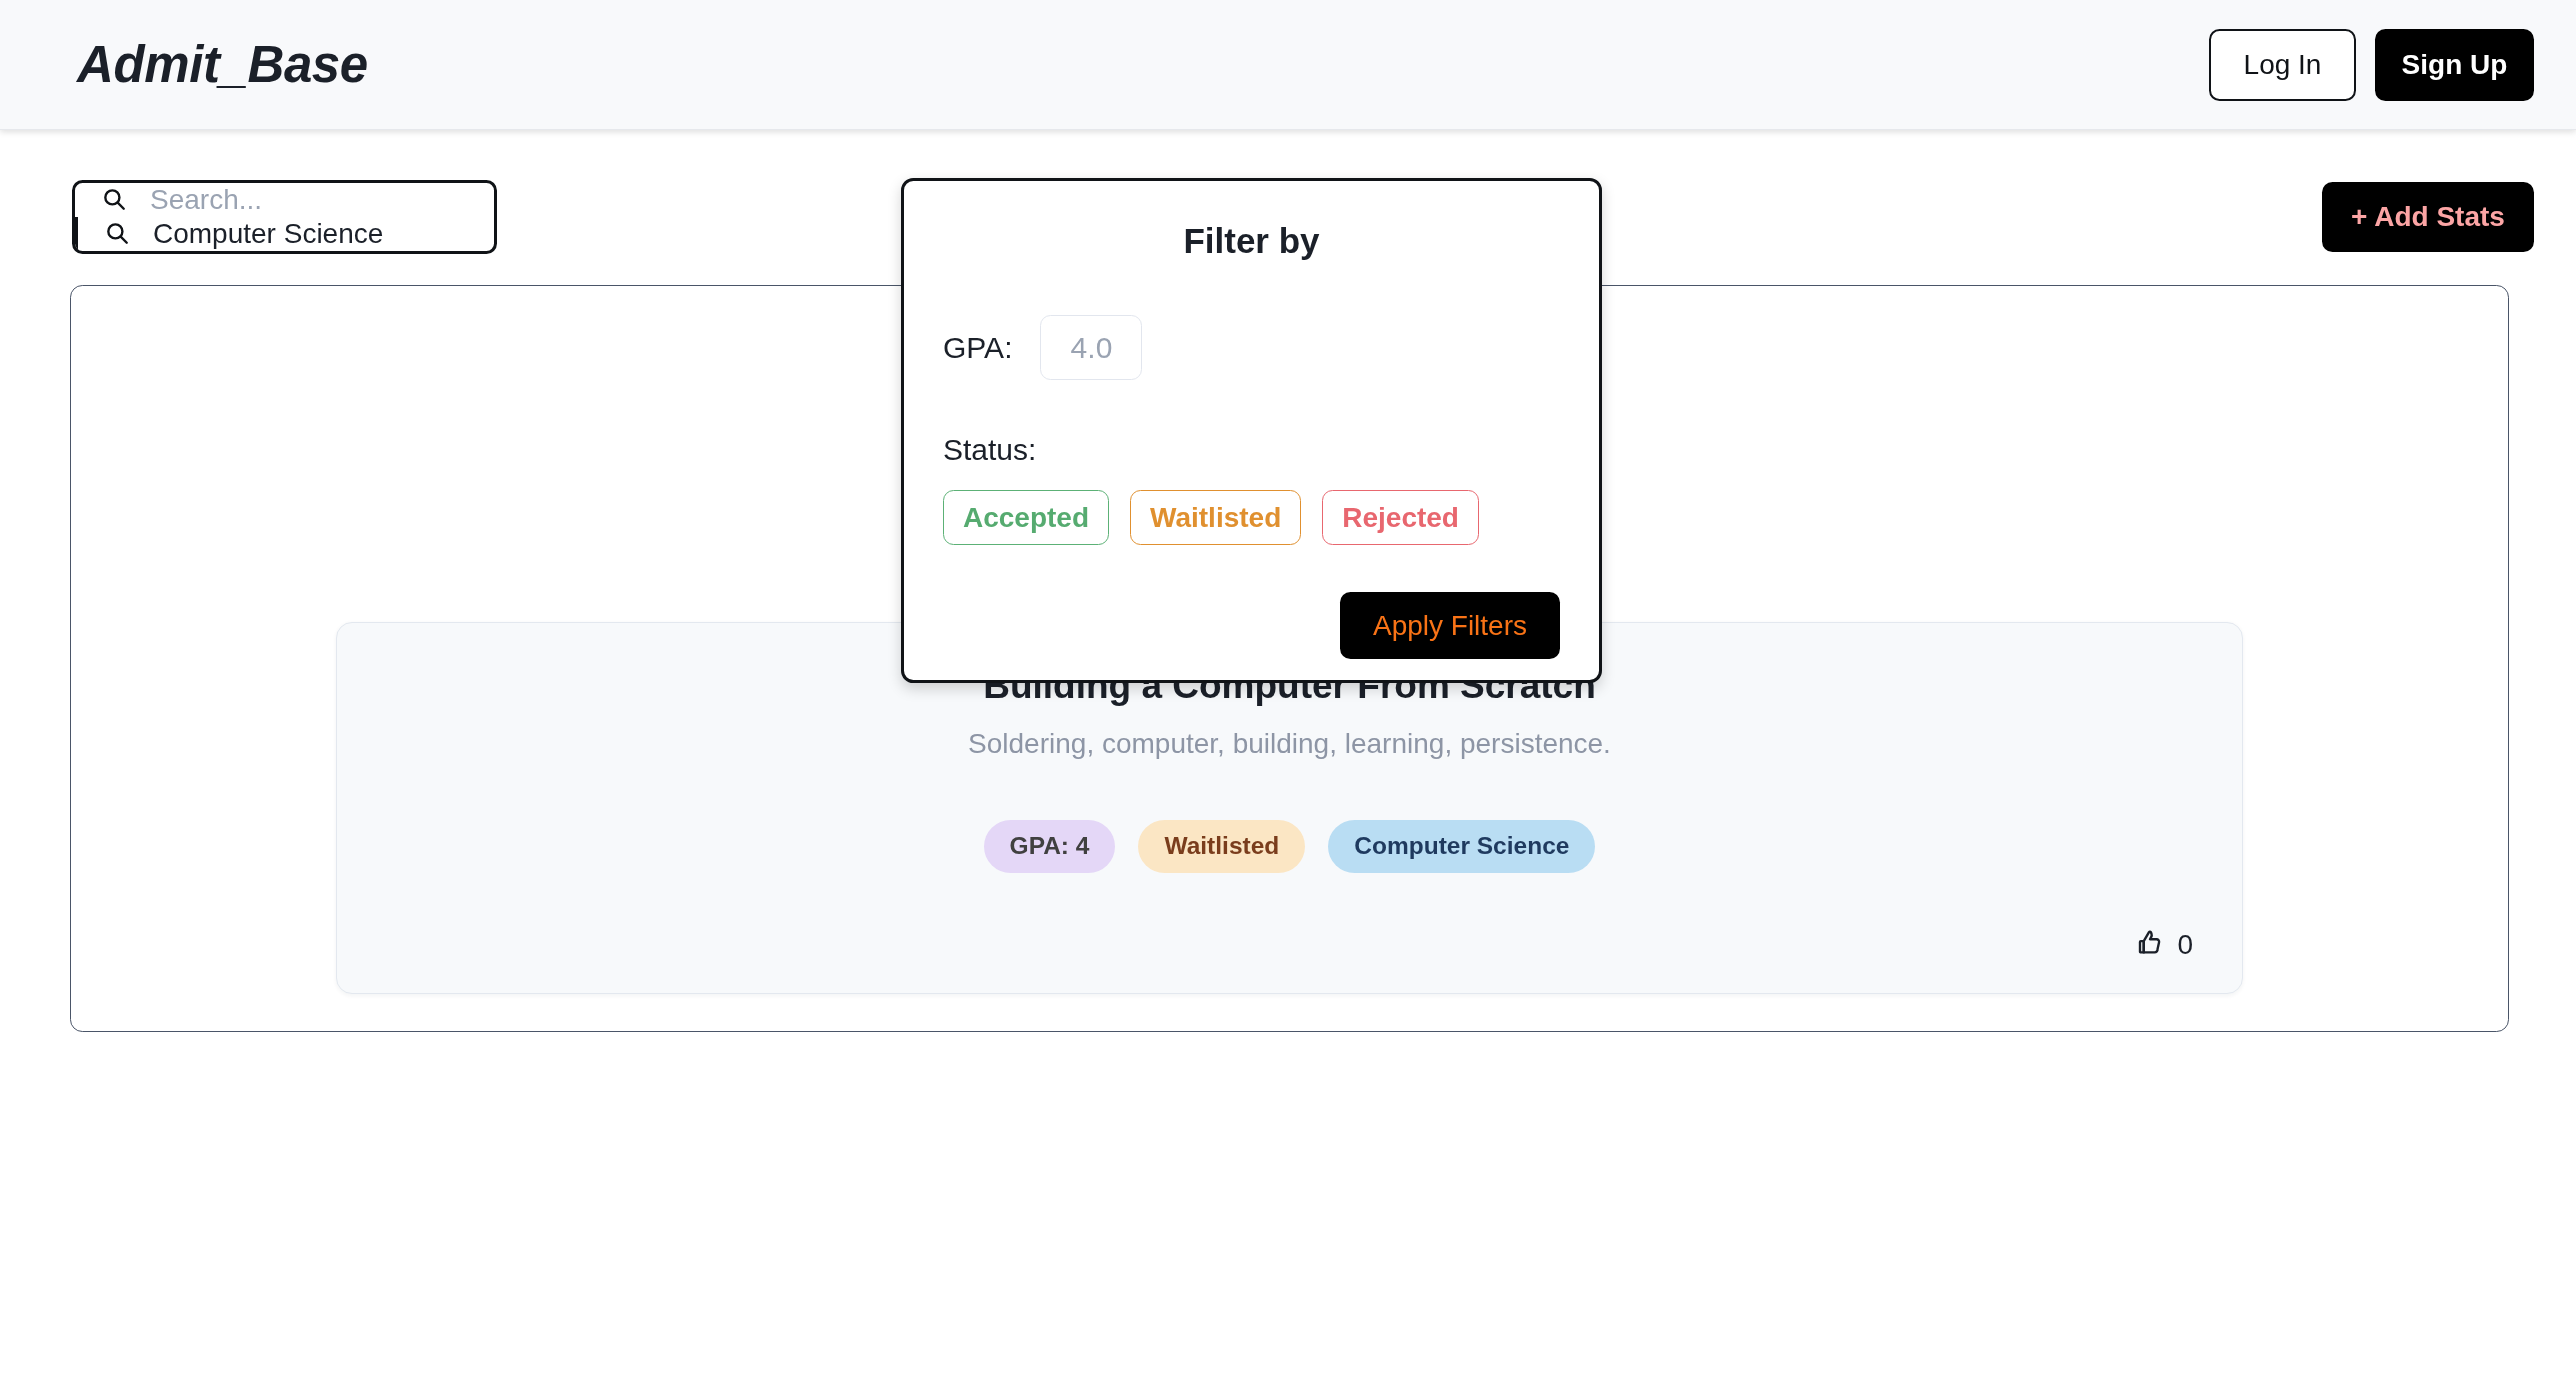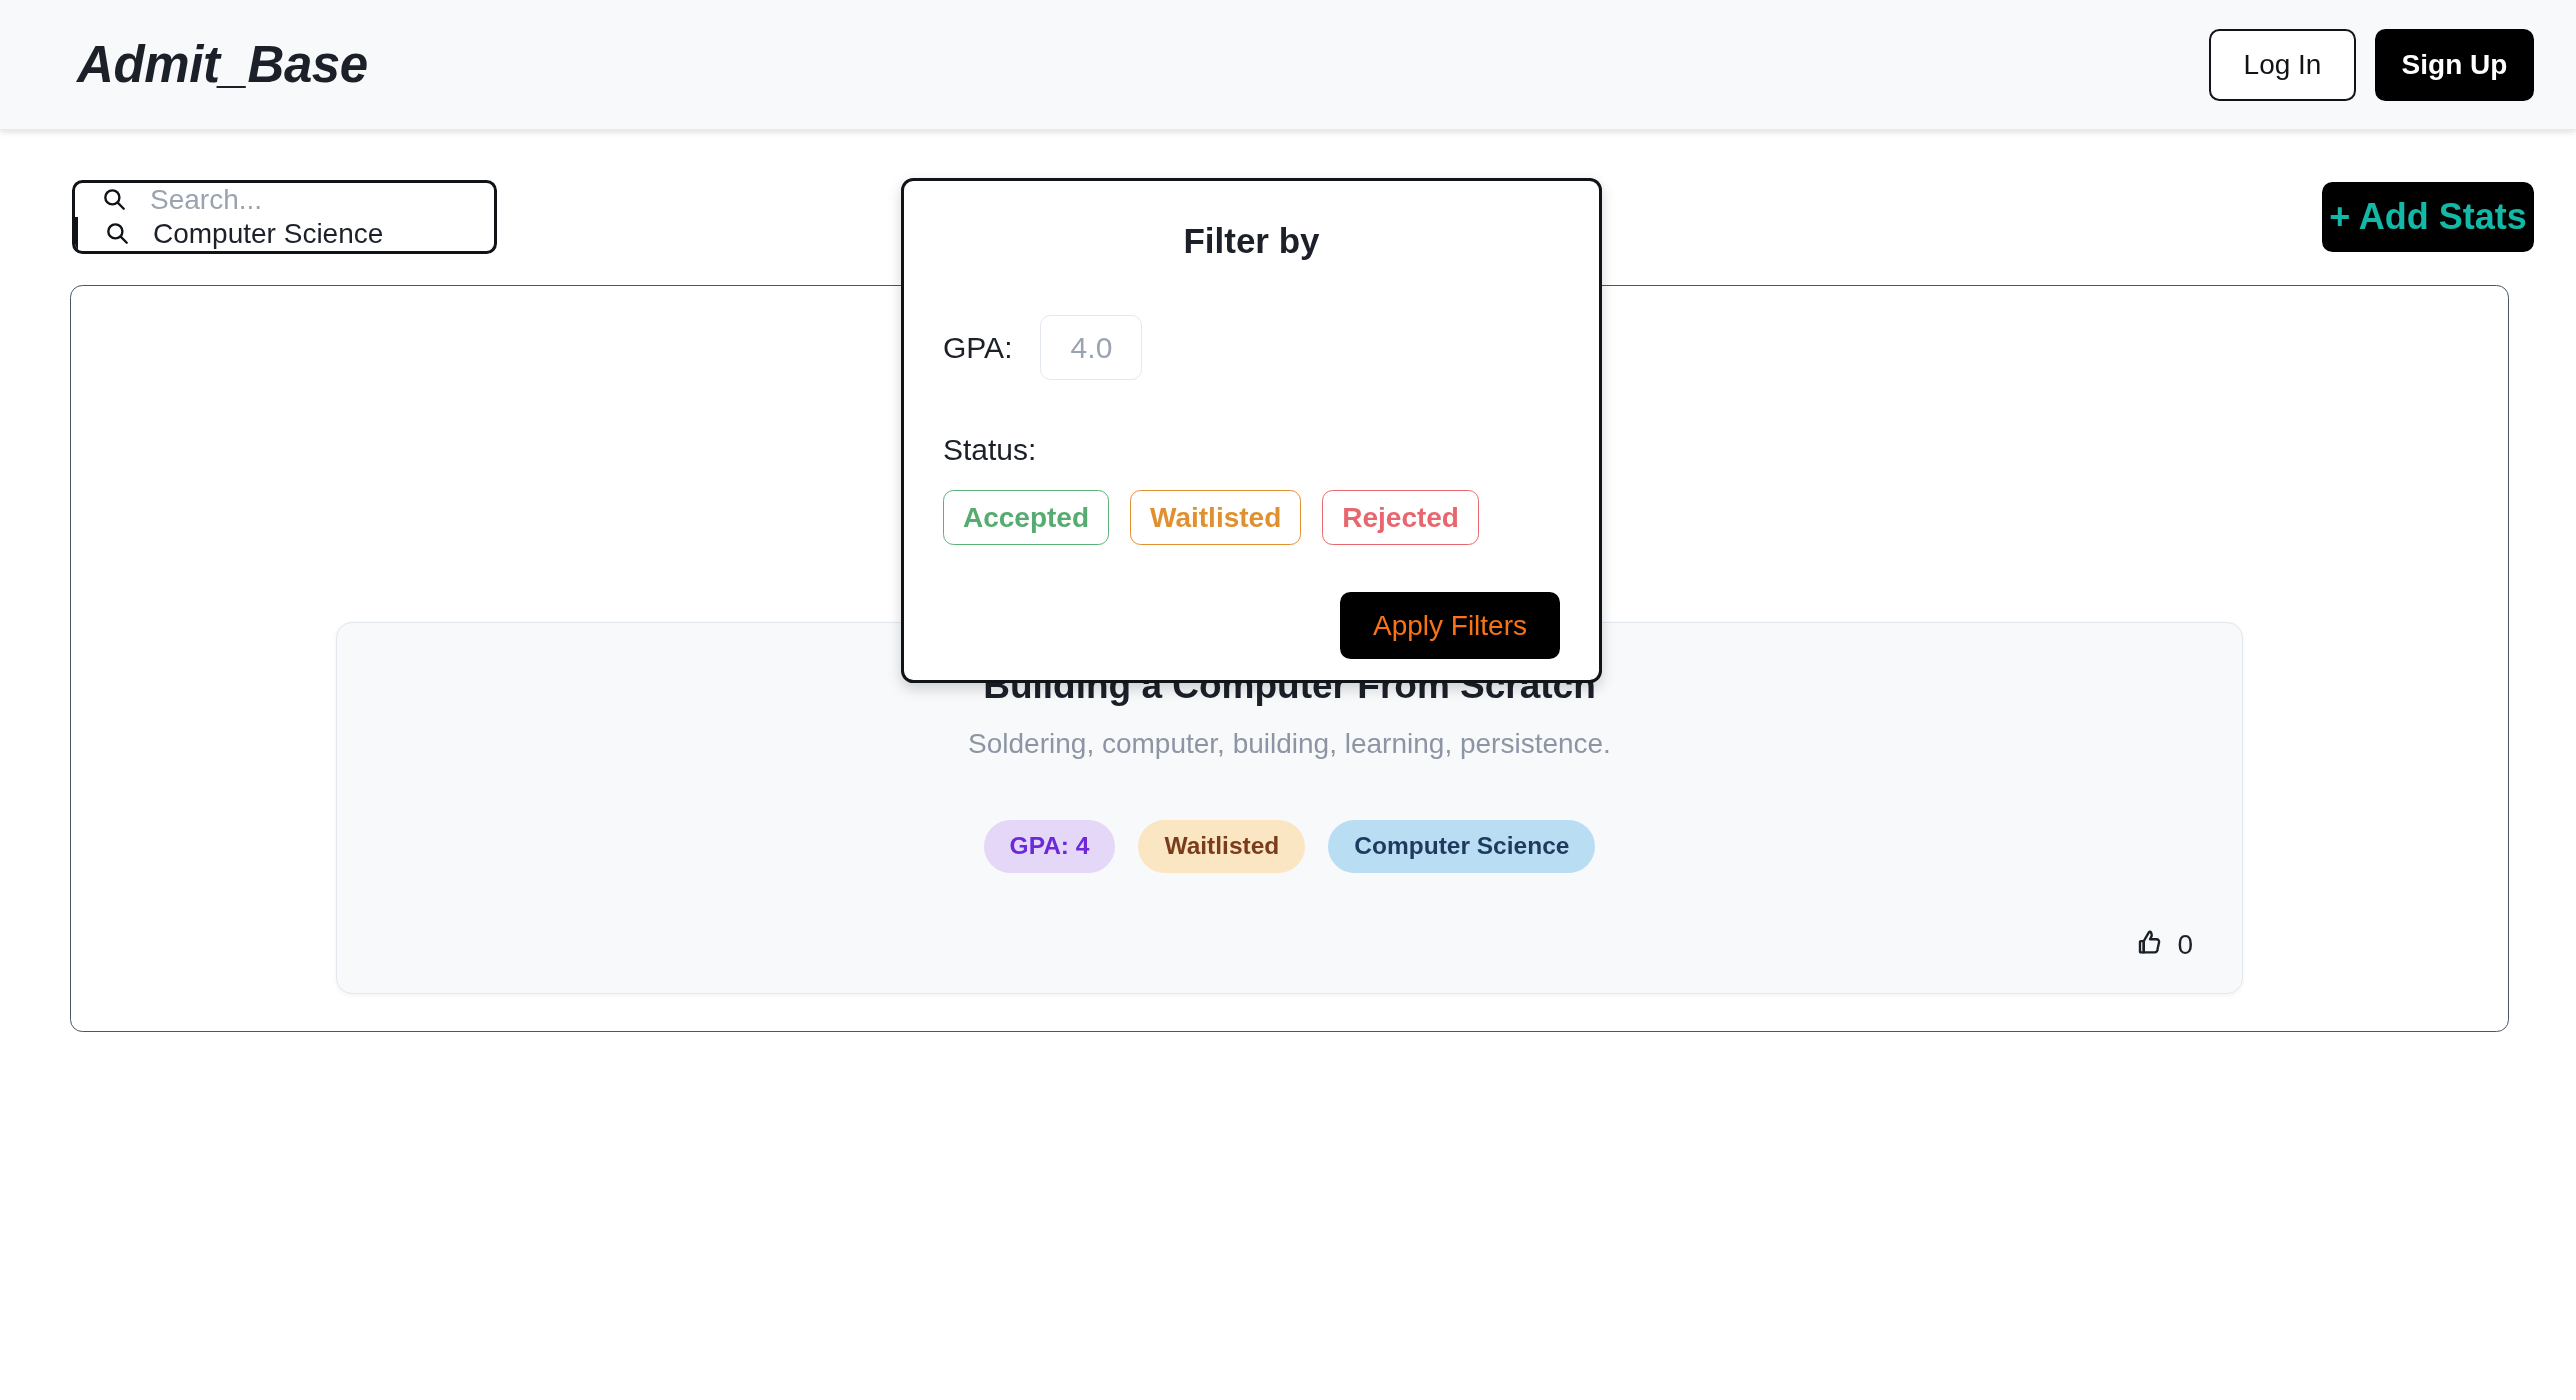--- a/index.html
+++ b/index.html
@@ -93,22 +93,22 @@
     font-size: 28px;
     color: #1b2029;
     white-space: nowrap;
   }
   .search-text.placeholder { color: #9aa3b2; }
   .btn-addstats {
     width: 212px; height: 70px;
     background: #000000;
     border: none;
     border-radius: 10.5px;
-    color: #14b8a6;
-    font-size: 36px;
+    color: #fca5a5;
+    font-size: 28px;
     font-weight: 700;
     font-family: "Liberation Sans", sans-serif;
     cursor: pointer;
     display: flex; align-items: center; justify-content: center;
   }
 
   
   .results-panel {
     position: absolute;
     top: 285px; left: 70px;
@@ -165,21 +165,21 @@
     gap: 23px;
     margin-top: 60px;
   }
   .tag {
     border-radius: 875px;
     font-size: 24.5px;
     font-weight: 700;
     padding: 12.3px 26px;
     white-space: nowrap;
   }
-  .tag-gpa { background: #e4d7f7; color: #6d28d9; }
+  .tag-gpa { background: #e4d7f7; color: #404040; }
   .tag-status { background: #fbe6c4; color: #7a3d1c; }
   .tag-major { background: #b9ddf3; color: #1f3a5f; }
   .like-area {
     position: absolute;
     right: 49px; bottom: 32px;
     display: flex;
     align-items: center;
     gap: 12.3px;
   }
   .like-count { font-size: 28px; color: #1b2029; }

